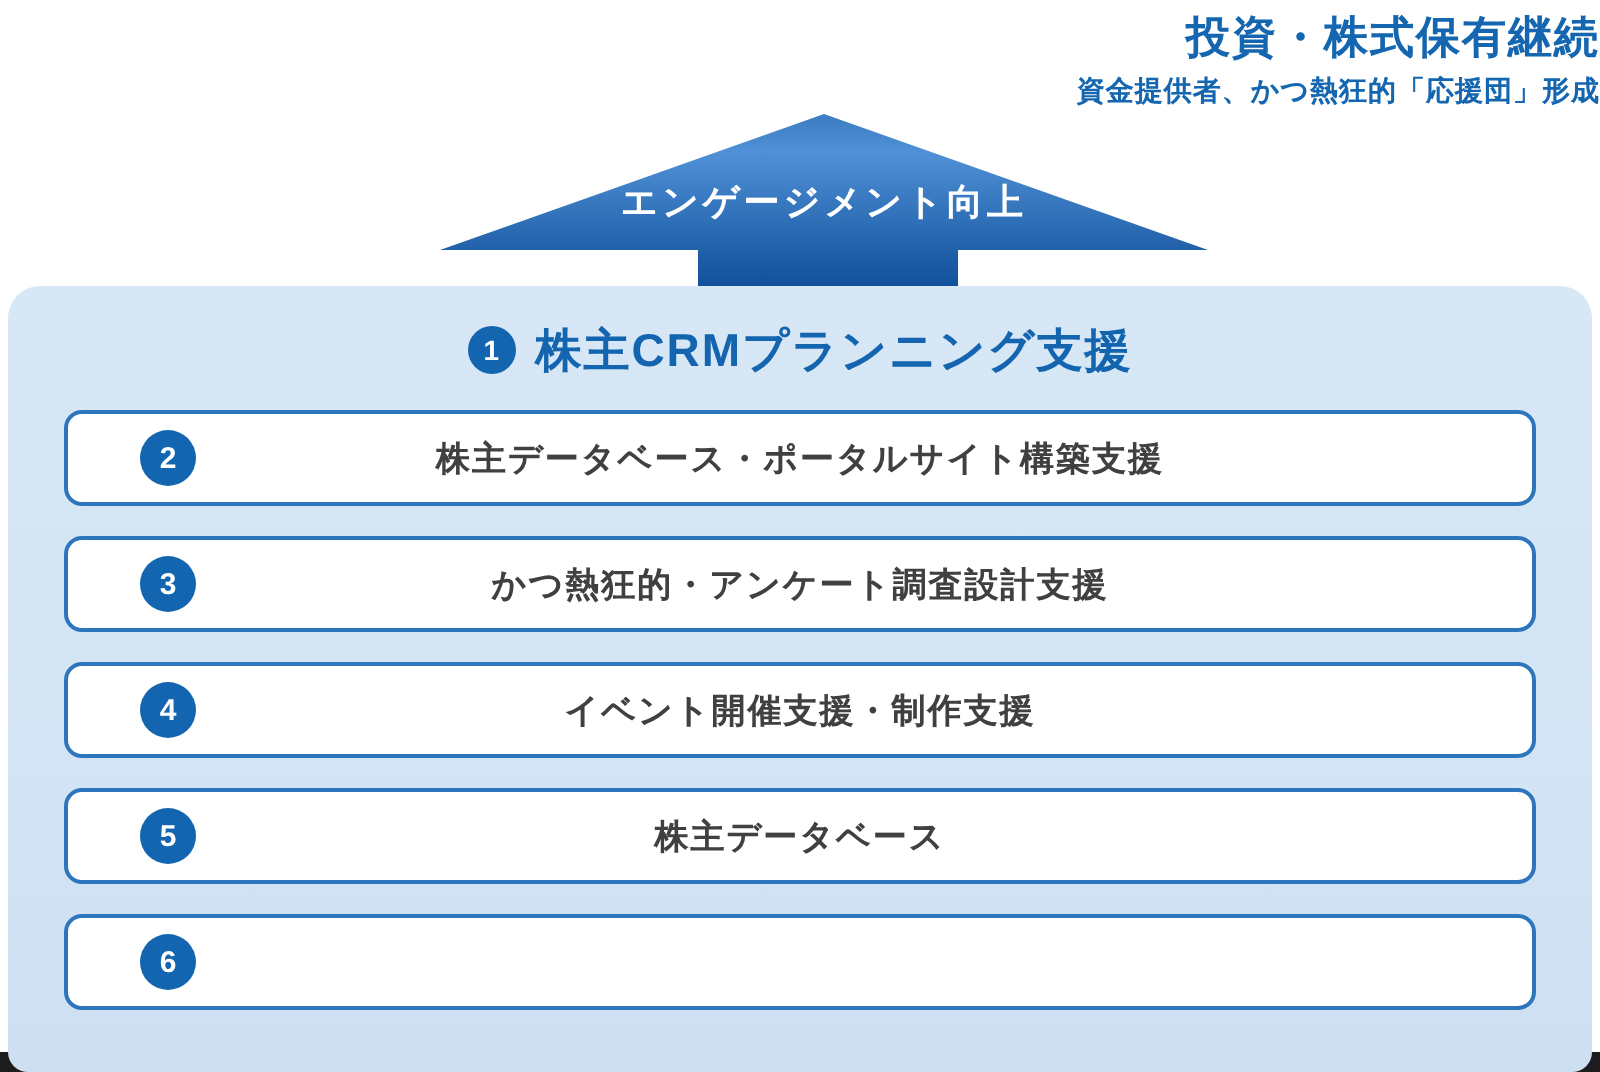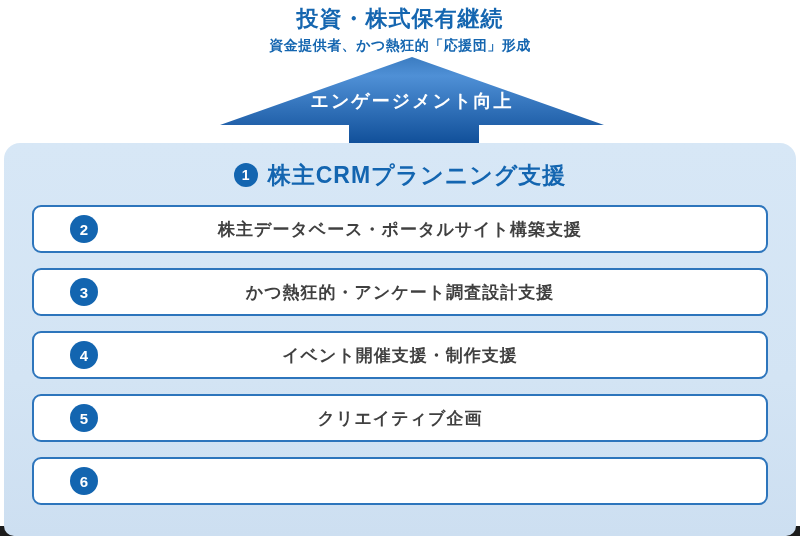--- a/index.html
+++ b/index.html
@@ -2,21 +2,21 @@
 <html><head>
 <meta charset="utf-8">
 <style>
   html,body{margin:0;padding:0;}
   body{
     width:800px;height:536px;position:relative;overflow:hidden;
     background:#ffffff;
     font-family:"Liberation Sans","DejaVu Sans",sans-serif;
   }
   
-  .top-text{position:absolute;top:6px;left:0;width:800px;text-align:center;}
+  .top-text{position:absolute;top:6px;left:0;width:800px;text-align:right;}
   .main-title{
     font-size:22px;font-weight:700;color:#1566b0;letter-spacing:1px;line-height:1.2;
   }
   .sub-title{
     margin-top:5px;font-size:14px;font-weight:700;color:#1566b0;letter-spacing:.5px;
   }
   
   .arrow-wrap{position:absolute;left:220px;top:57px;width:384px;height:86px;}
   .arrow-wrap svg{display:block;width:384px;height:86px;}
   .arrow-label{
@@ -105,20 +105,20 @@
     <span class="row-label">かつ熱狂的・アンケート調査設計支援</span>
   </div>
 
   <div class="row">
     <span class="num-badge">4</span>
     <span class="row-label">イベント開催支援・制作支援</span>
   </div>
 
   <div class="row">
     <span class="num-badge">5</span>
-    <span class="row-label">クリエイティブ企画</span>
+    <span class="row-label">株主データベース</span>
   </div>
 
   <div class="row">
     <span class="num-badge">6</span>
   </div>
 
 </div>
 
 </body></html>

